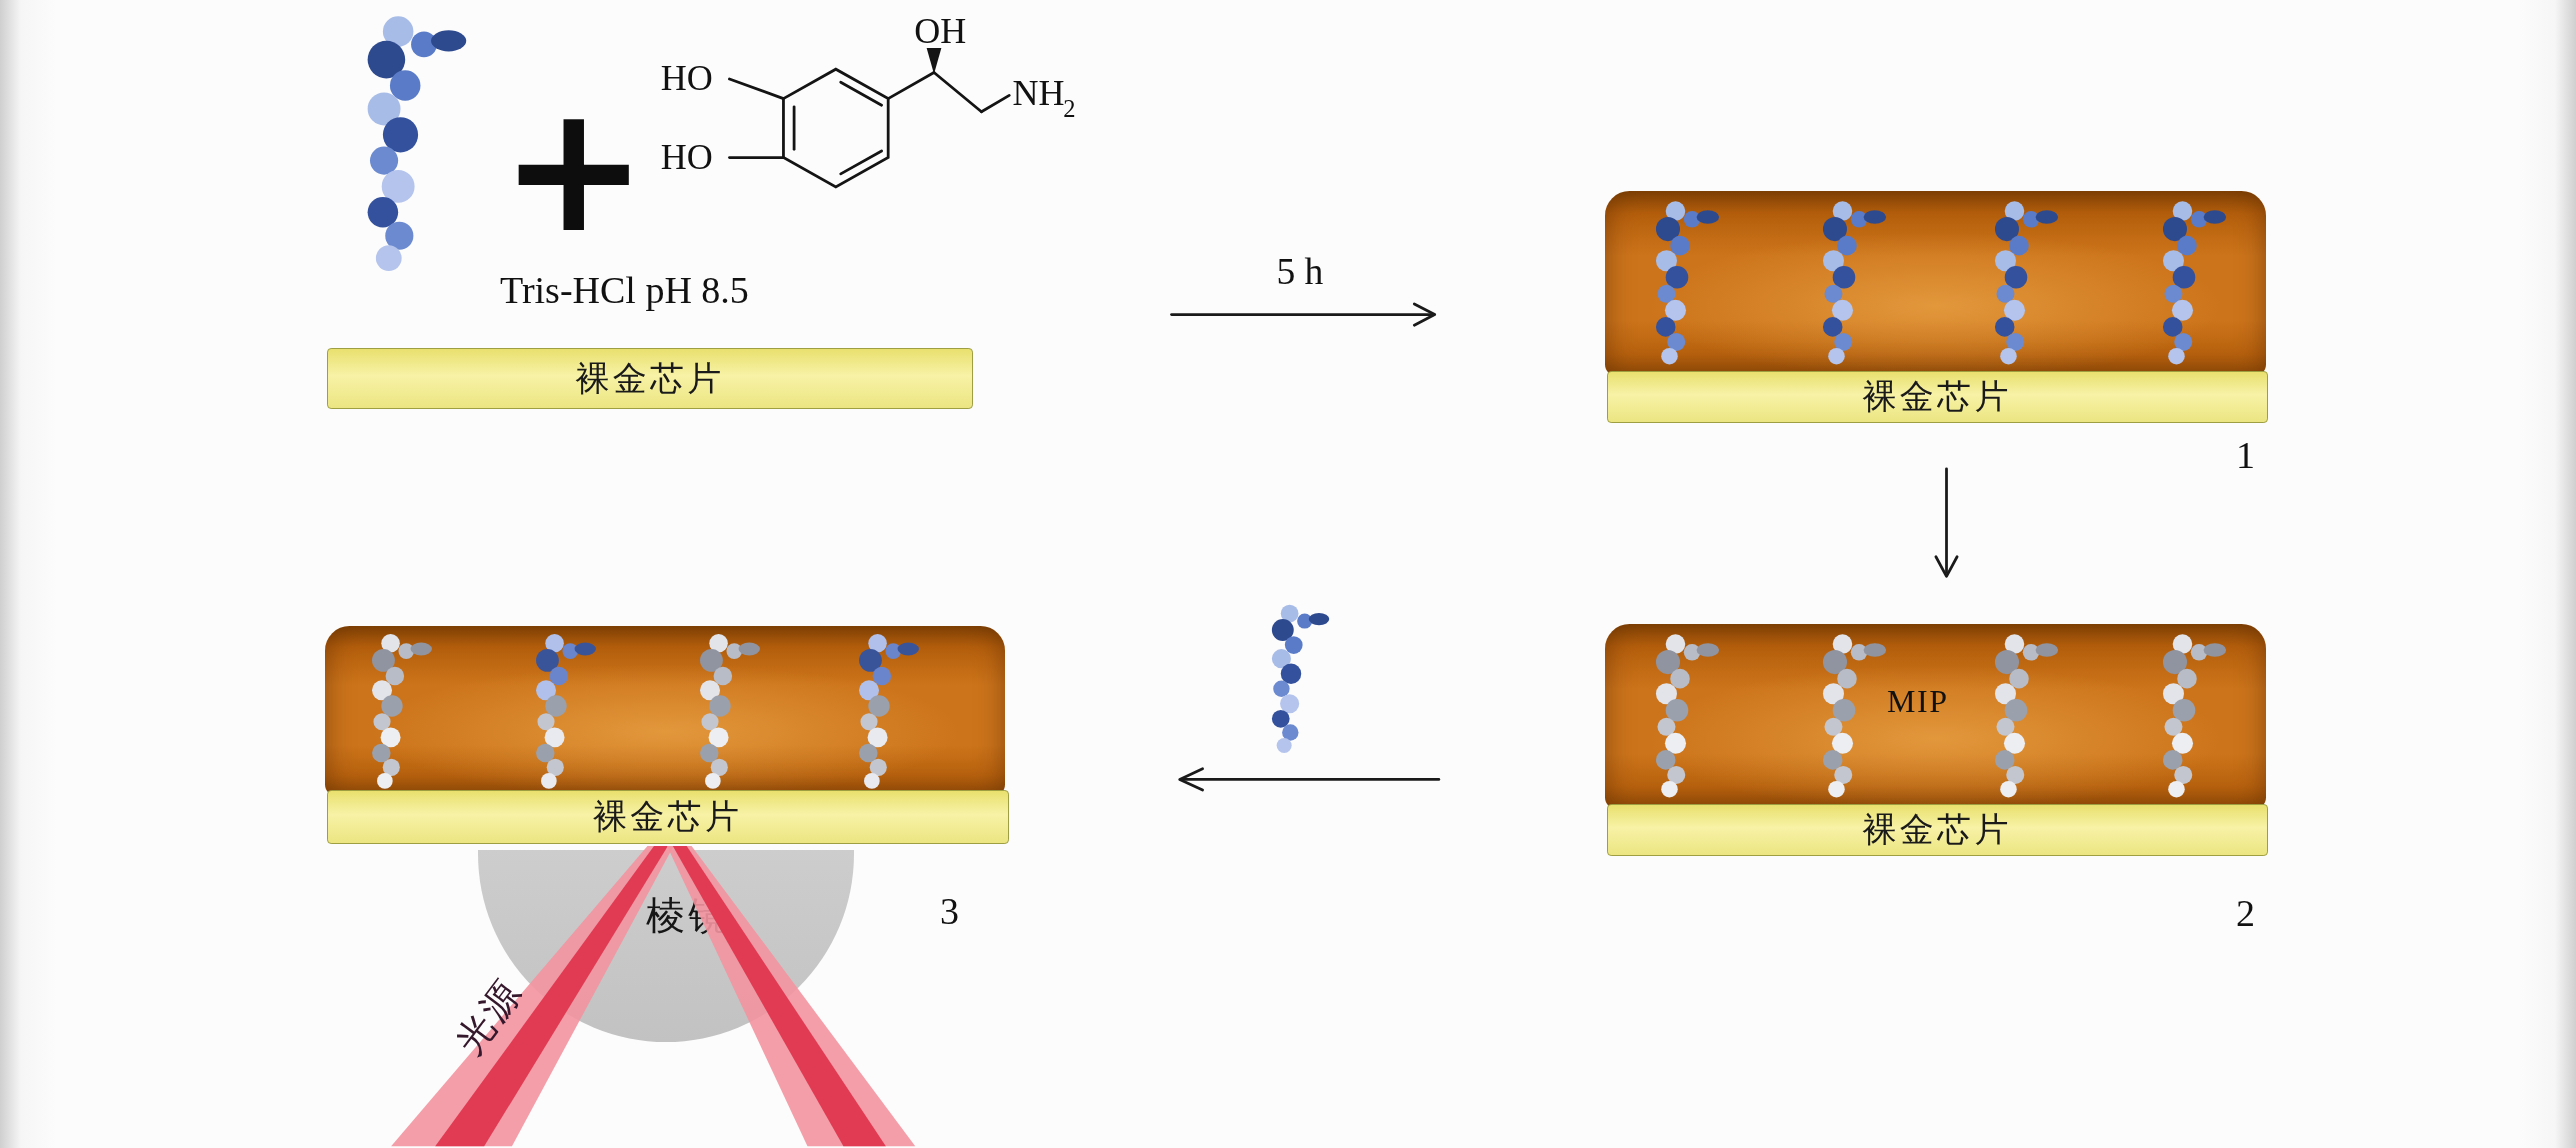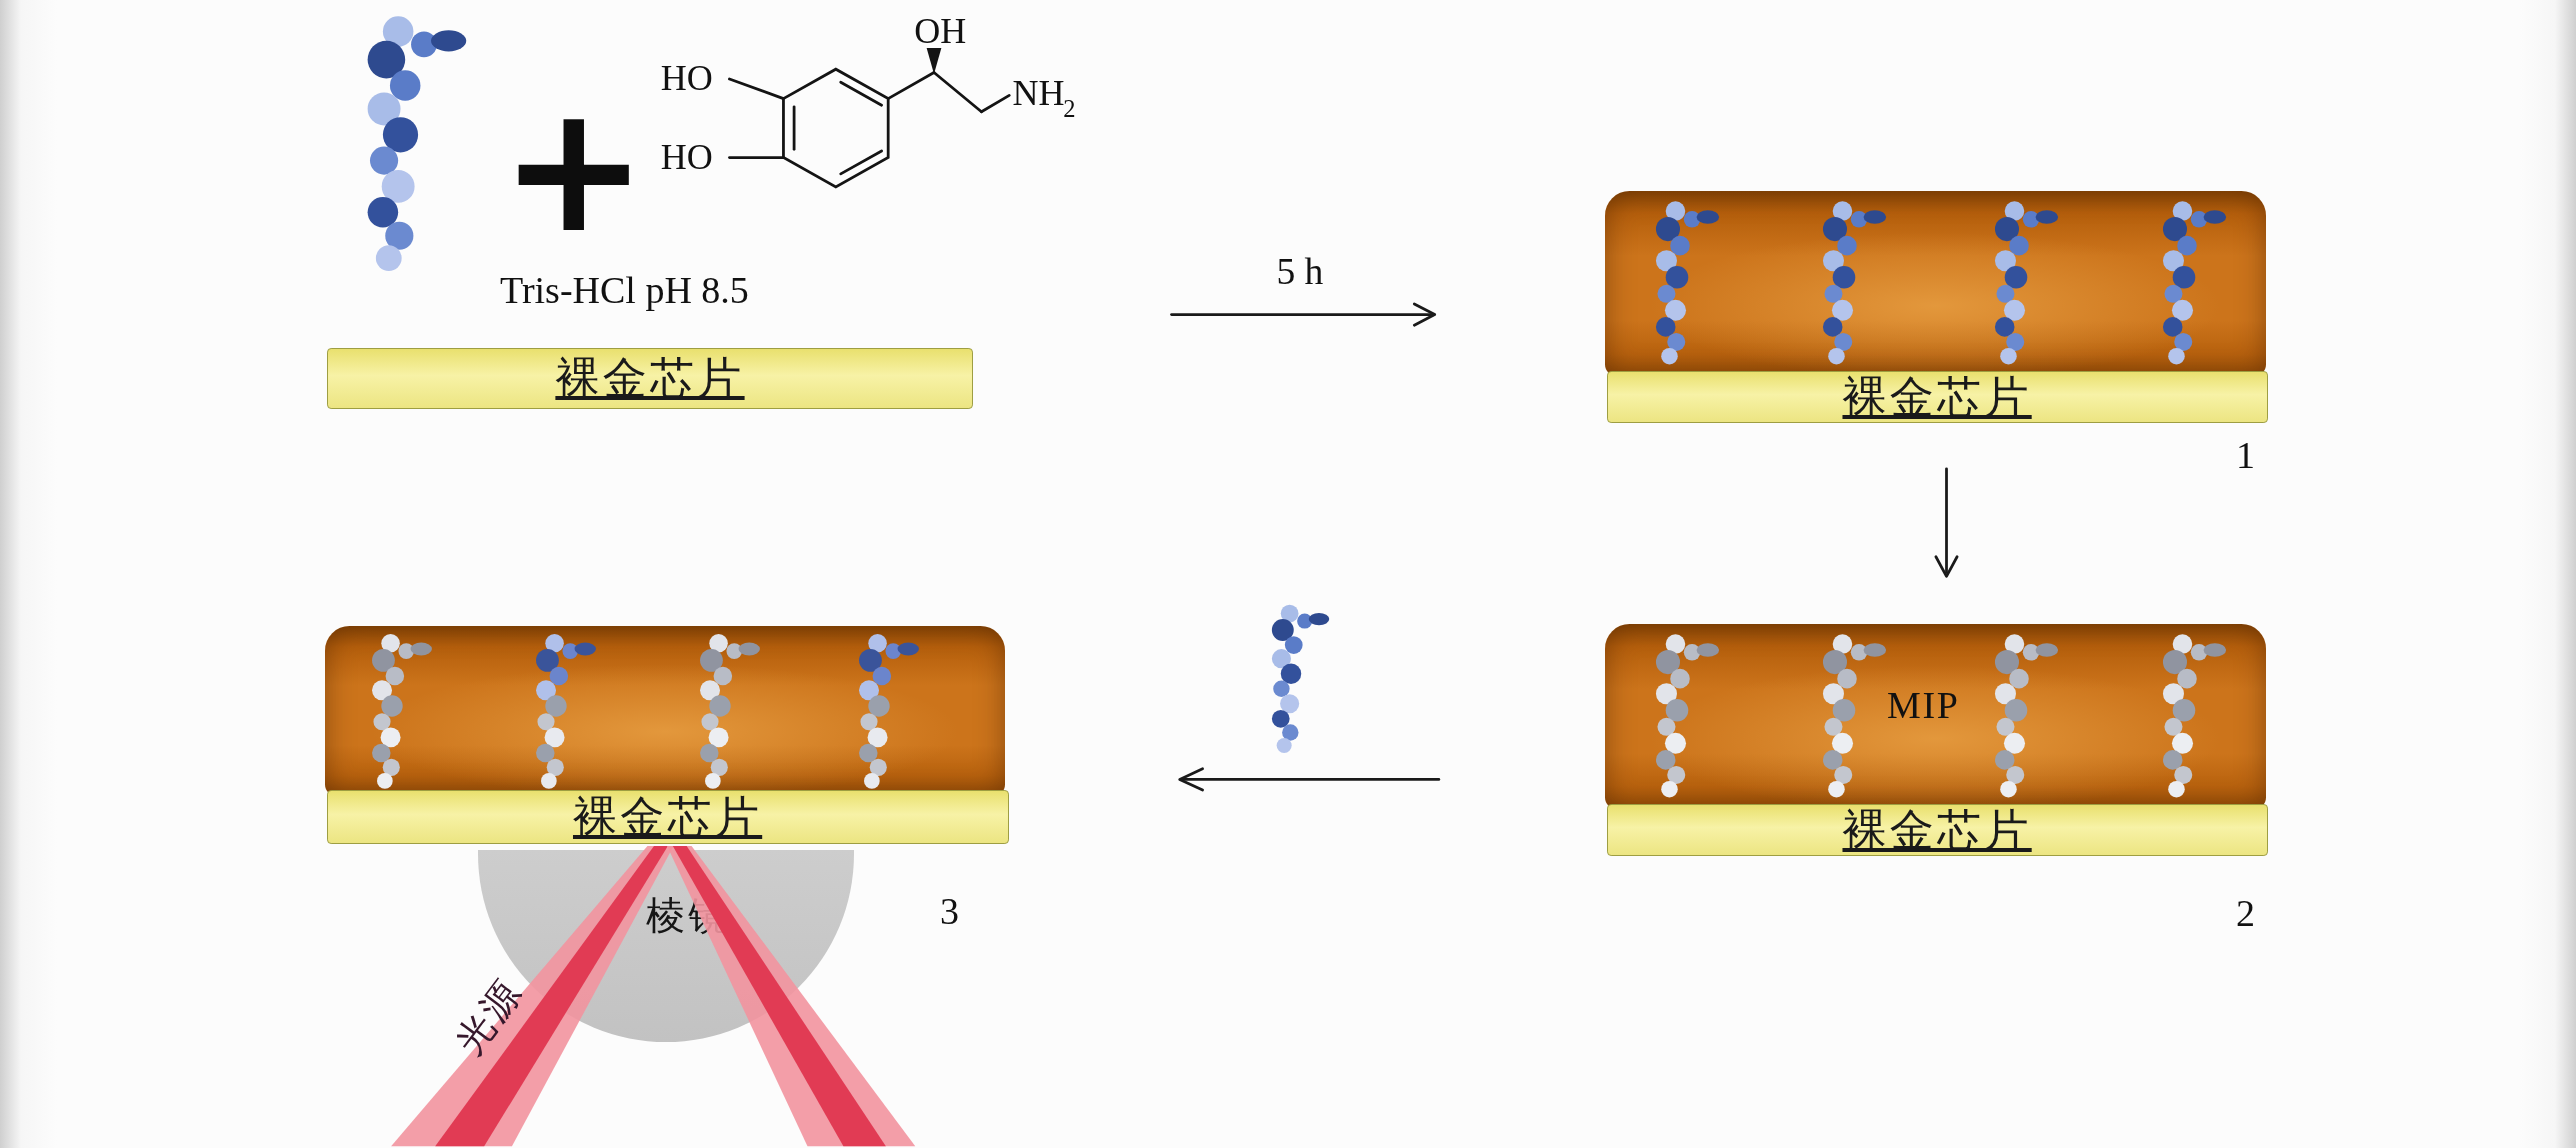--- a/index.html
+++ b/index.html
@@ -12,34 +12,34 @@
   
   .mol-blue{--td:#2e4a8f;--tm:#5a7cc8;--tl:#a8bce8;--bd:#33519c;--bm:#6b8ad0;--bl:#b4c4ec;}
   .mol-gray{--td:#9094a0;--tm:#b8bcc6;--tl:#e2e4ea;--bd:#9aa0ac;--bm:#c3c6ce;--bl:#eceef2;}
   .mol-mixed{--td:#3a549a;--tm:#6b85cc;--tl:#b0c0ea;--bd:#9aa0ac;--bm:#c3c6ce;--bl:#e8eaef;}
   .plus{font-family:"DejaVu Sans","Liberation Sans",sans-serif;font-weight:900;font-size:176px;line-height:1;color:#0d0d0d;}
   .buffer-label{font-size:38px;}
   .chip-bar{
     position:absolute;display:flex;align-items:center;justify-content:center;
     background:linear-gradient(180deg,#e9e06e,#f7f2a6 45%,#ece582);
     border:1.6px solid #9e9e42;border-radius:4.1px;box-sizing:border-box;
-    font-size:44px;color:#1a1a1a;letter-spacing:3.3px;text-decoration:underline;
+    font-size:34px;color:#1a1a1a;letter-spacing:3.3px;
   }
   .slab{
     position:absolute;box-sizing:border-box;
     border-radius:24.5px 24.5px 11.4px 11.4px;
     background:
       radial-gradient(ellipse 60% 55% at 50% 62%, rgba(255,195,100,.45), rgba(255,195,100,0) 72%),
       linear-gradient(180deg,#8f4a06 0%,#b55f0c 12%,#cc741b 35%,#cc741b 70%,#b8620e 88%,#9a5008 100%);
     box-shadow:inset 0 0 28px rgba(70,30,0,.5);
   }
   .slab-group{position:absolute;z-index:3;}
   .mol{position:absolute;}
   .step-num{position:absolute;font-size:38px;color:#111;}
-  .mip-label{position:absolute;font-size:38px;color:#111;letter-spacing:1.6px;}
+  .mip-label{position:absolute;font-size:32px;color:#111;letter-spacing:1.6px;}
   .prism{
     position:absolute;left:478px;top:850px;width:376px;height:192px;
     background:linear-gradient(180deg,#cdcdcd,#c2c2c2);
     border-radius:0 0 192px 192px;z-index:1;
   }
   .prism-label{position:absolute;left:168px;top:39px;font-size:39px;color:#161616;letter-spacing:3.3px;z-index:4;}
   .light-label{
     position:absolute;left:448px;top:991px;font-size:38px;color:#36182c;
     transform:rotate(-53deg);z-index:5;letter-spacing:3.3px;
   }

